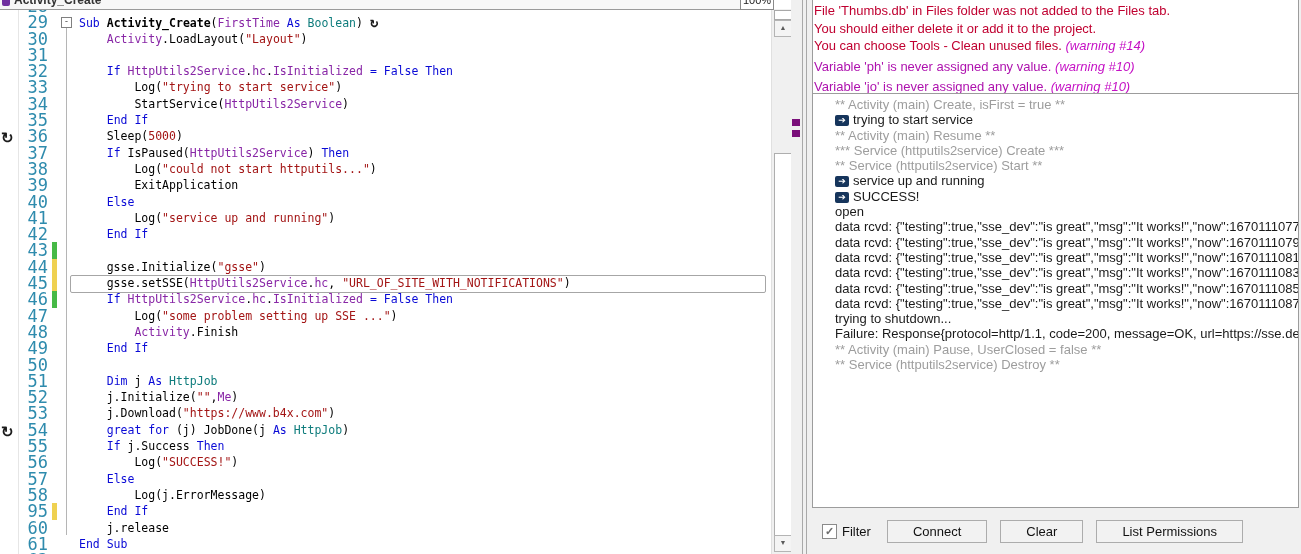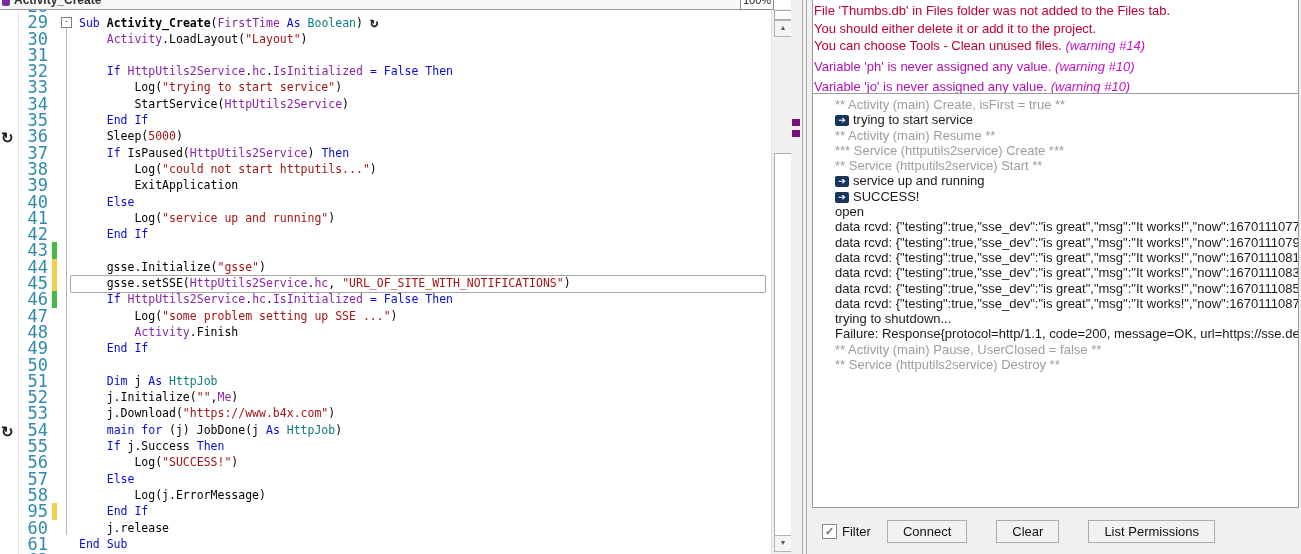--- a/index.html
+++ b/index.html
@@ -75,21 +75,21 @@
   .log-arrow{display:inline-block;width:14px;height:11px;background:#16355c;border-radius:2px;
     color:#fff;font-size:9px;line-height:11px;text-align:center;vertical-align:1px;margin-right:4px;}
 
   #bottombar{position:absolute;left:0;top:508px;width:489px;height:46px;background:#f0f0f0;
     display:flex;align-items:center;padding-left:10px;box-sizing:border-box;}
   #filterwrap{display:flex;align-items:center;margin-right:16px;}
   #filtercheck{width:13px;height:13px;background:#fff;border:1px solid #8a8a8a;font-size:11px;
     line-height:12px;text-align:center;color:#6e6e6e;font-weight:bold;margin-right:5px;}
   #filterlabel{font-size:13px;color:#111;}
   .winbtn{font-size:13px;color:#111;background:#f2f2f2;border:1px solid #acacac;
-    padding:3px 15px;margin-right:29px;font-family:"Liberation Sans",sans-serif;}
+    padding:3px 25px;margin-right:13px;font-family:"Liberation Sans",sans-serif;}
 </style>
 </head>
 <body>
 
 <div id="screen">
 
   <div id="editor">
     <div id="codelines">
         <div class="cline"><span class="lnum">28</span><span class="lmark"></span><span class="ltext"></span></div>
         <div class="cline"><span class="lnum">29</span><span class="lmark"></span><span class="ltext"><span class="tok-k">Sub</span><span class="tok-p"> </span><span class="tok-b">Activity_Create</span><span class="tok-p">(</span><span class="tok-m">FirstTime</span><span class="tok-p"> </span><span class="tok-k">As</span><span class="tok-p"> </span><span class="tok-t">Boolean</span><span class="tok-p">)</span><span class="resinline">↻</span></span></div>
@@ -110,21 +110,21 @@
         <div class="cline"><span class="lnum">44</span><span class="lmark y"></span><span class="ltext"><span class="tok-p">    gsse.Initialize(</span><span class="tok-s">"gsse"</span><span class="tok-p">)</span></span></div>
         <div class="cline"><span class="lnum">45</span><span class="lmark y"></span><span class="ltext"><span class="tok-p">    gsse.setSSE(</span><span class="tok-m">HttpUtils2Service</span><span class="tok-p">.</span><span class="tok-m">hc</span><span class="tok-p">, </span><span class="tok-s">"URL_OF_SITE_WITH_NOTIFICATIONS"</span><span class="tok-p">)</span></span></div>
         <div class="cline"><span class="lnum">46</span><span class="lmark g"></span><span class="ltext"><span class="tok-p">    </span><span class="tok-k">If</span><span class="tok-p"> </span><span class="tok-m">HttpUtils2Service</span><span class="tok-p">.</span><span class="tok-m">hc</span><span class="tok-p">.</span><span class="tok-m">IsInitialized</span><span class="tok-p"> </span><span class="tok-k">=</span><span class="tok-p"> </span><span class="tok-k">False</span><span class="tok-p"> </span><span class="tok-k">Then</span></span></div>
         <div class="cline"><span class="lnum">47</span><span class="lmark"></span><span class="ltext"><span class="tok-p">        Log(</span><span class="tok-s">"some problem setting up SSE ..."</span><span class="tok-p">)</span></span></div>
         <div class="cline"><span class="lnum">48</span><span class="lmark"></span><span class="ltext"><span class="tok-p">        </span><span class="tok-m">Activity</span><span class="tok-p">.Finish</span></span></div>
         <div class="cline"><span class="lnum">49</span><span class="lmark"></span><span class="ltext"><span class="tok-p">    </span><span class="tok-k">End If</span></span></div>
         <div class="cline"><span class="lnum">50</span><span class="lmark"></span><span class="ltext"></span></div>
         <div class="cline"><span class="lnum">51</span><span class="lmark"></span><span class="ltext"><span class="tok-p">    </span><span class="tok-k">Dim</span><span class="tok-p"> j </span><span class="tok-k">As</span><span class="tok-p"> </span><span class="tok-t">HttpJob</span></span></div>
         <div class="cline"><span class="lnum">52</span><span class="lmark"></span><span class="ltext"><span class="tok-p">    j.Initialize(</span><span class="tok-s">""</span><span class="tok-p">,</span><span class="tok-m">Me</span><span class="tok-p">)</span></span></div>
         <div class="cline"><span class="lnum">53</span><span class="lmark"></span><span class="ltext"><span class="tok-p">    j.Download(</span><span class="tok-s">"https://www.b4x.com"</span><span class="tok-p">)</span></span></div>
-        <div class="cline"><span class="lnum">54</span><span class="lmark"></span><span class="ltext"><span class="tok-p">    </span><span class="tok-k">main for</span><span class="tok-p"> (j) JobDone(j </span><span class="tok-k">As</span><span class="tok-p"> </span><span class="tok-t">HttpJob</span><span class="tok-p">)</span></span></div>
+        <div class="cline"><span class="lnum">54</span><span class="lmark"></span><span class="ltext"><span class="tok-p">    </span><span class="tok-k">great for</span><span class="tok-p"> (j) JobDone(j </span><span class="tok-k">As</span><span class="tok-p"> </span><span class="tok-t">HttpJob</span><span class="tok-p">)</span></span></div>
         <div class="cline"><span class="lnum">55</span><span class="lmark"></span><span class="ltext"><span class="tok-p">    </span><span class="tok-k">If</span><span class="tok-p"> j.Success </span><span class="tok-k">Then</span></span></div>
         <div class="cline"><span class="lnum">56</span><span class="lmark"></span><span class="ltext"><span class="tok-p">        Log(</span><span class="tok-s">"SUCCESS!"</span><span class="tok-p">)</span></span></div>
         <div class="cline"><span class="lnum">57</span><span class="lmark"></span><span class="ltext"><span class="tok-p">    </span><span class="tok-k">Else</span></span></div>
         <div class="cline"><span class="lnum">58</span><span class="lmark"></span><span class="ltext"><span class="tok-p">        Log(j.ErrorMessage)</span></span></div>
         <div class="cline"><span class="lnum">95</span><span class="lmark y"></span><span class="ltext"><span class="tok-p">    </span><span class="tok-k">End If</span></span></div>
         <div class="cline"><span class="lnum">60</span><span class="lmark"></span><span class="ltext"><span class="tok-p">    j.release</span></span></div>
         <div class="cline"><span class="lnum">61</span><span class="lmark"></span><span class="ltext"><span class="tok-k">End Sub</span></span></div>
         <div class="cline"><span class="lnum">62</span><span class="lmark"></span><span class="ltext"></span></div>
       </div>
     <div id="foldline"></div>

